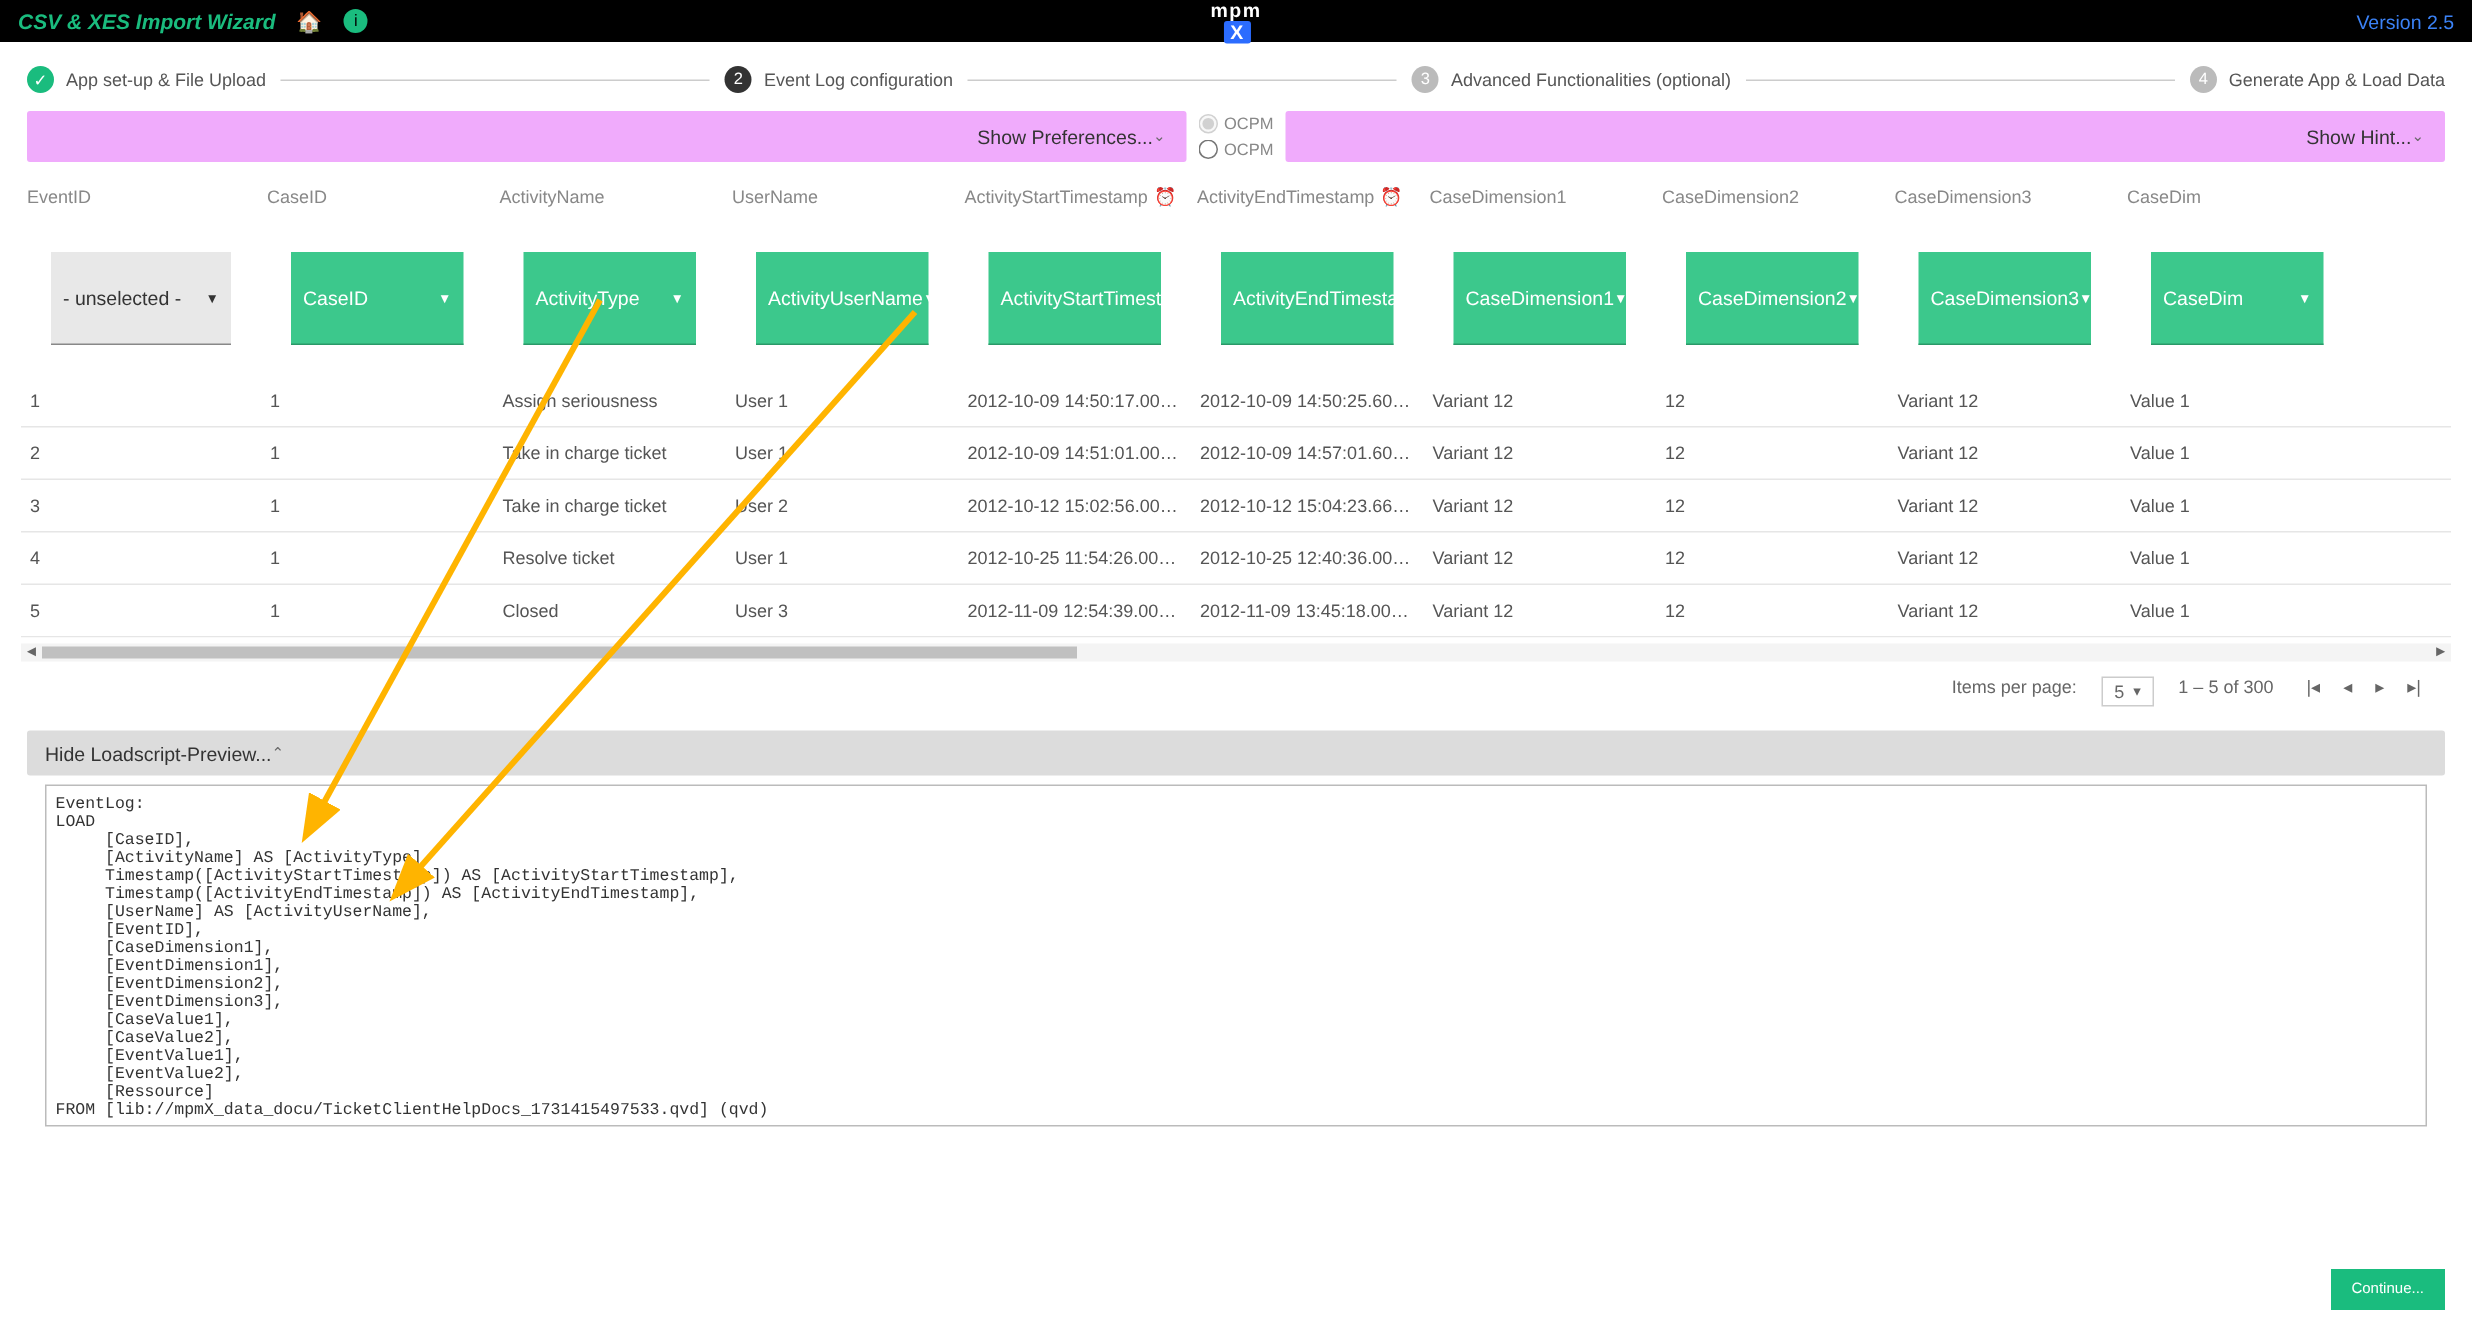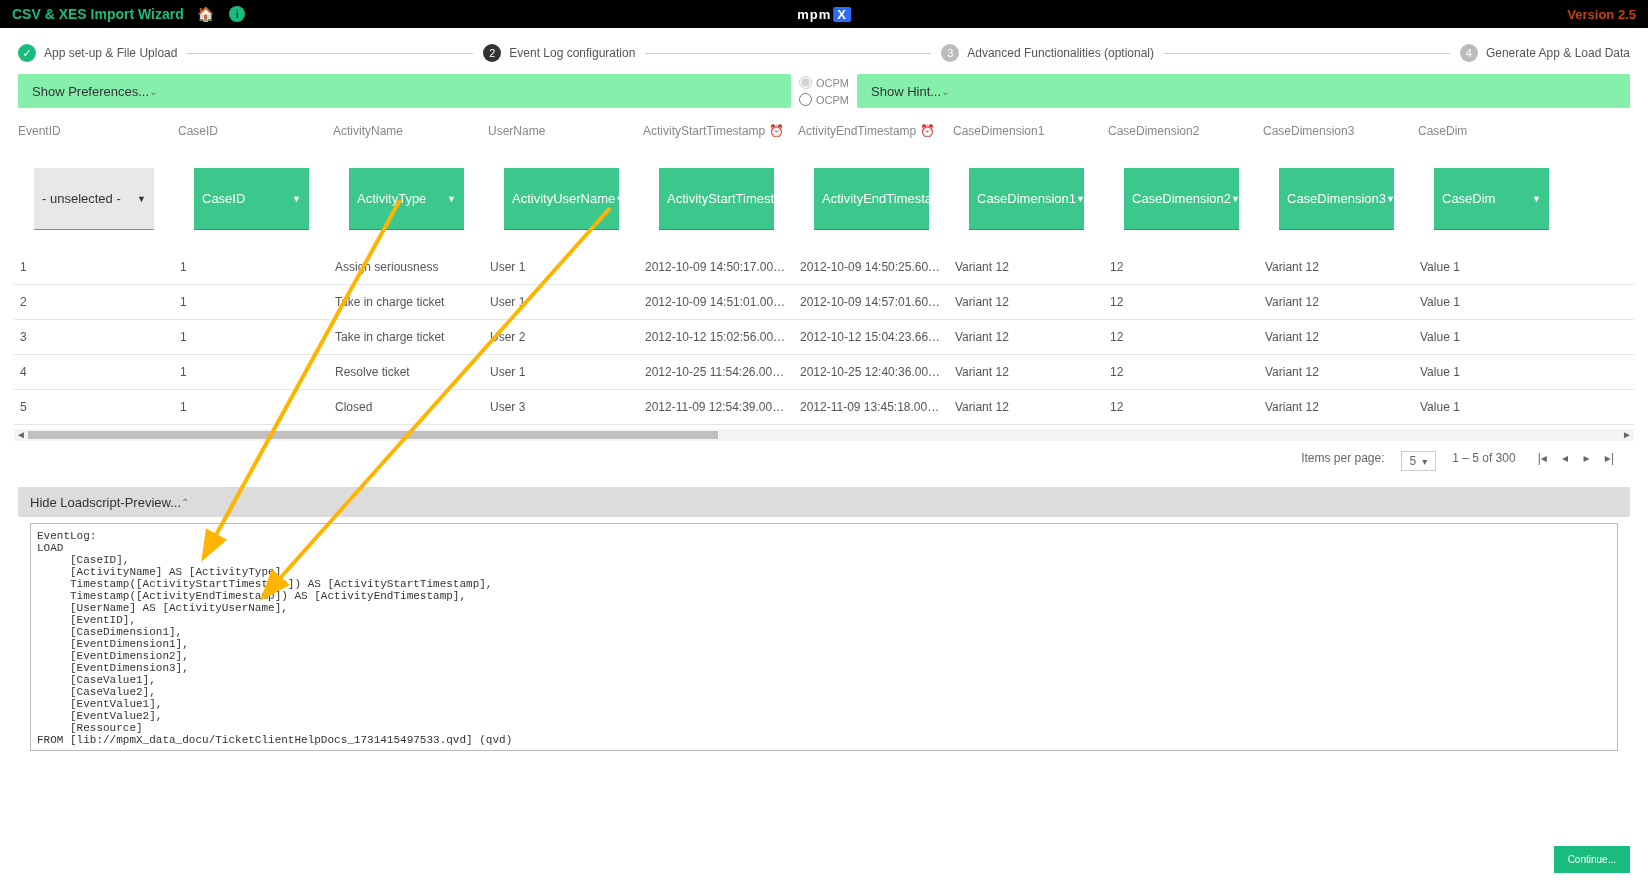--- a/index.html
+++ b/index.html
@@ -1,31 +1,31 @@
 <!DOCTYPE html>
 <html><head>
 <meta charset="utf-8">
 <style>
 * { box-sizing: border-box; margin: 0; padding: 0; }
 body { font-family: Arial, Helvetica, sans-serif; font-size: 13px; color: #333; background: #fff; width: 1648px; }
 .topbar { background: #000; height: 28px; display: flex; align-items: center; padding: 0 12px; color: #fff; }
-.topbar-title { color: #1abc7e; font-weight: bold; font-size: 14px; }
+.topbar-title { color: #1abc7e; font-weight: bold; font-size: 14px; font-style: italic; }
 .topbar-icon { color: #1abc7e; margin-left: 14px; font-size: 14px; cursor: pointer; }
-.topbar-logo { position: absolute; left: 50%; transform: translateX(-50%); font-weight: bold; letter-spacing: 1px; display:flex; align-items:center; }
+.topbar-logo { position: absolute; left: 50%; transform: translateX(-50%); font-weight: bold; letter-spacing: 1px; display:flex; align-items:center;flex-direction:column; }
 .topbar-logo .x { background: #2b6cff; color:#fff; padding: 0 4px; margin-left:2px; border-radius:2px; }
-.topbar-version { margin-left: auto; color: #c2410c; font-weight: bold; }
+.topbar-version { margin-left: auto; color: #3b82f6; font-weight: normal; }
 .stepper { display: flex; align-items: center; padding: 16px 18px 12px 18px; }
 .step { display: flex; align-items: center; }
 .step-num { width: 18px; height: 18px; border-radius: 50%; background: #bbb; color: #fff; display: flex; align-items: center; justify-content: center; font-size: 11px; margin-right: 8px; }
 .step-num.done { background: #1abc7e; }
 .step-num.active { background: #333; }
 .step-label { font-size: 12px; color: #555; }
 .step-line { flex: 1; height: 1px; background: #ccc; margin: 0 10px; }
 .prefsrow { display: flex; align-items: flex-start; padding: 0 18px 10px 18px; gap: 8px; }
-.pref-select { flex: 1; background: #86efac; height: 34px; display: flex; align-items: center; justify-content: flex-start; padding: 0 14px; color: #333; border-radius: 2px; cursor: pointer; }
+.pref-select { flex: 1; background: #f0abfc; height: 34px; display: flex; align-items: center; justify-content: flex-end; padding: 0 14px; color: #333; border-radius: 2px; cursor: pointer; }
 .radio-col { display:flex; flex-direction:column; gap:4px; padding-top:2px; font-size:11px; color:#888; }
 .radio-col label { display:flex; align-items:center; gap:4px; }
 .radio-col input { accent-color:#888; }
 .table-wrap { padding: 0 14px; position: relative; }
 .tbl-scroll { overflow-x: auto; }
 .col-headers, .select-headers, .row { display: grid; grid-template-columns: 160px repeat(9, 155px) 80px; }
 .col-headers { color: #888; font-size: 12px; padding-bottom: 4px; }
 .col-headers > div { padding: 6px 4px; white-space: nowrap; overflow: hidden; text-overflow: ellipsis; display:flex; align-items:center; gap:4px;}
 .clock { font-size: 12px; }
 .select-headers > div { margin: 20px; height: 62px; display:flex; align-items:center; }

